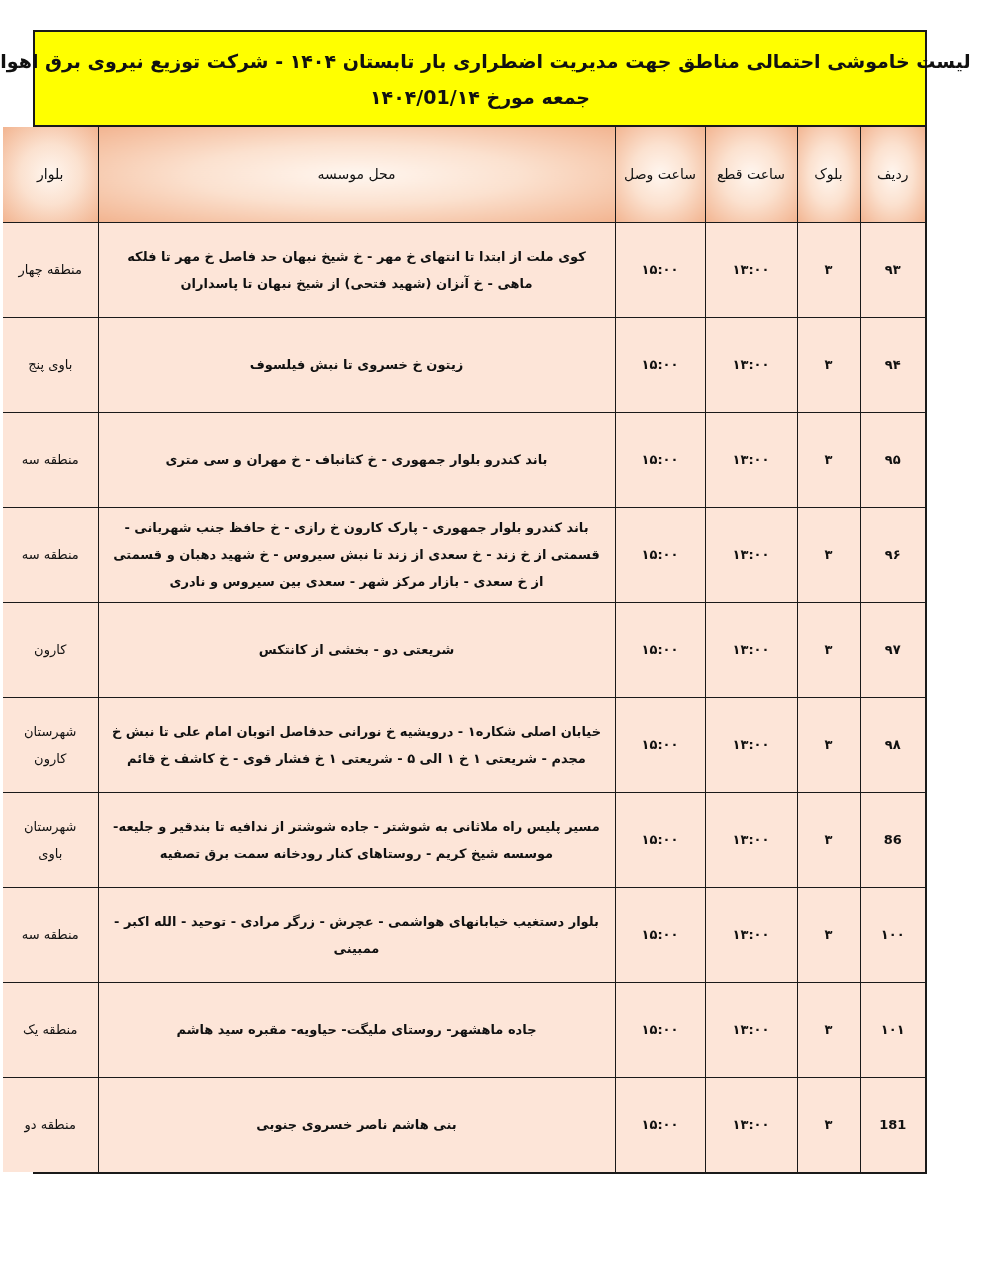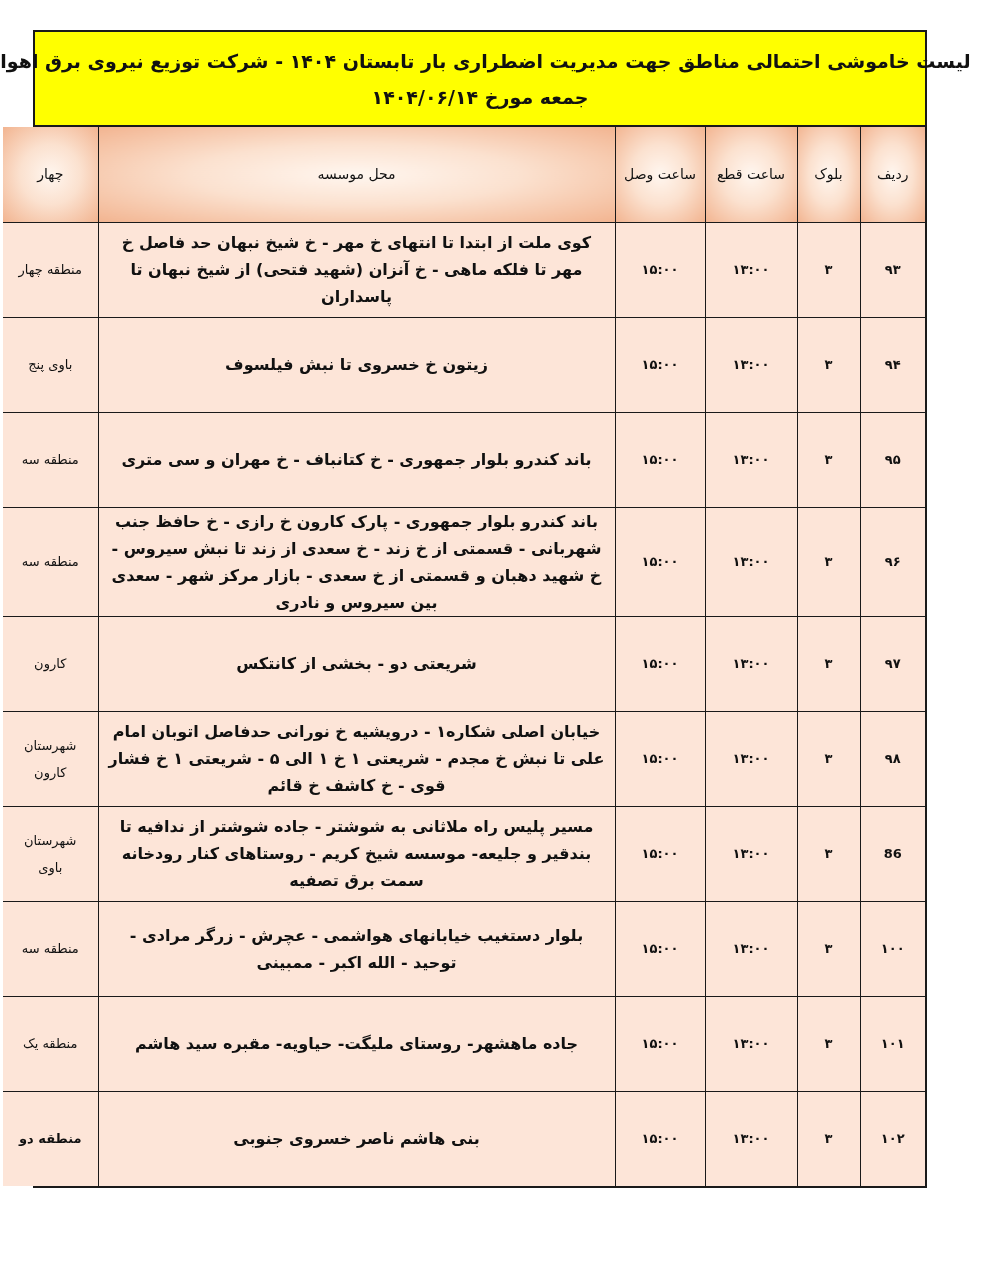--- a/index.html
+++ b/index.html
@@ -55,71 +55,71 @@
     th, td {
       border: 1.5px solid #1a1a1a;
       text-align: center;
       vertical-align: middle;
       padding: 0 8px;
       box-sizing: border-box;
     }
     tr:first-child th { border-top: none; }
     th:first-child, td:first-child { border-right: none; margin-top: 24px; }
     th:last-child, td:last-child { border-left: none; }
-    tbody tr:last-child td { border-bottom: none; font-weight: bold; }
+    tbody tr:last-child td { border-bottom: none; }
     thead th {
       height: 95px;
       font-weight: normal;
       font-size: 14px;
       background: radial-gradient(ellipse at center, #fff6ef 0%, #fbe1cf 45%, #f2b490 100%);
     }
     tbody td {
       height: 95px;
       background: #fde5d8;
-      font-size: 16px;
+      font-size: 13px;
       line-height: 27px;
       font-weight: bold;
     }
     td.region {
       font-weight: normal;
       font-size: 13px;
     }
     td.num {
       font-size: 13px;
     }
     td.place {
       padding: 0 10px;
     }
   </style>
 </head>
 <body>
 
 <div class="sheet">
   <div class="title-box">
     <div class="title-line">لیست خاموشی احتمالی مناطق جهت مدیریت اضطراری بار تابستان ۱۴۰۴ - شرکت توزیع نیروی برق اهواز</div>
-    <div class="title-line">جمعه مورخ ۱۴۰۴/۰۶/۱۴</div>
+    <div class="title-line">جمعه مورخ ۱۴۰۴/01/۱۴</div>
   </div>
 
   <table>
     <colgroup>
       <col class="c-radif">
       <col class="c-block">
       <col class="c-cut">
       <col class="c-conn">
       <col class="c-place">
       <col class="c-region">
     </colgroup>
     <thead>
       <tr>
         <th>ردیف</th>
         <th>بلوک</th>
         <th>ساعت قطع</th>
         <th>ساعت وصل</th>
         <th>محل موسسه</th>
-        <th>چهار</th>
+        <th>بلوار</th>
       </tr>
     </thead>
     <tbody>
       <tr>
         <td class="num">۹۳</td>
         <td class="num">۳</td>
         <td class="num">۱۳:۰۰</td>
         <td class="num">۱۵:۰۰</td>
         <td class="place">کوی ملت از ابتدا تا انتهای خ مهر - خ شیخ نبهان حد فاصل خ مهر تا فلکه ماهی - خ آنزان (شهید فتحی) از شیخ نبهان تا پاسداران</td>
         <td class="region">منطقه چهار</td>
@@ -182,21 +182,21 @@
       </tr>
       <tr>
         <td class="num">۱۰۱</td>
         <td class="num">۳</td>
         <td class="num">۱۳:۰۰</td>
         <td class="num">۱۵:۰۰</td>
         <td class="place">جاده ماهشهر- روستای ملیگت- حیاویه- مقبره سید هاشم</td>
         <td class="region">منطقه یک</td>
       </tr>
       <tr>
-        <td class="num">۱۰۲</td>
+        <td class="num">181</td>
         <td class="num">۳</td>
         <td class="num">۱۳:۰۰</td>
         <td class="num">۱۵:۰۰</td>
         <td class="place">بنی هاشم ناصر خسروی جنوبی</td>
         <td class="region">منطقه دو</td>
       </tr>
     </tbody>
   </table>
 </div>
 

